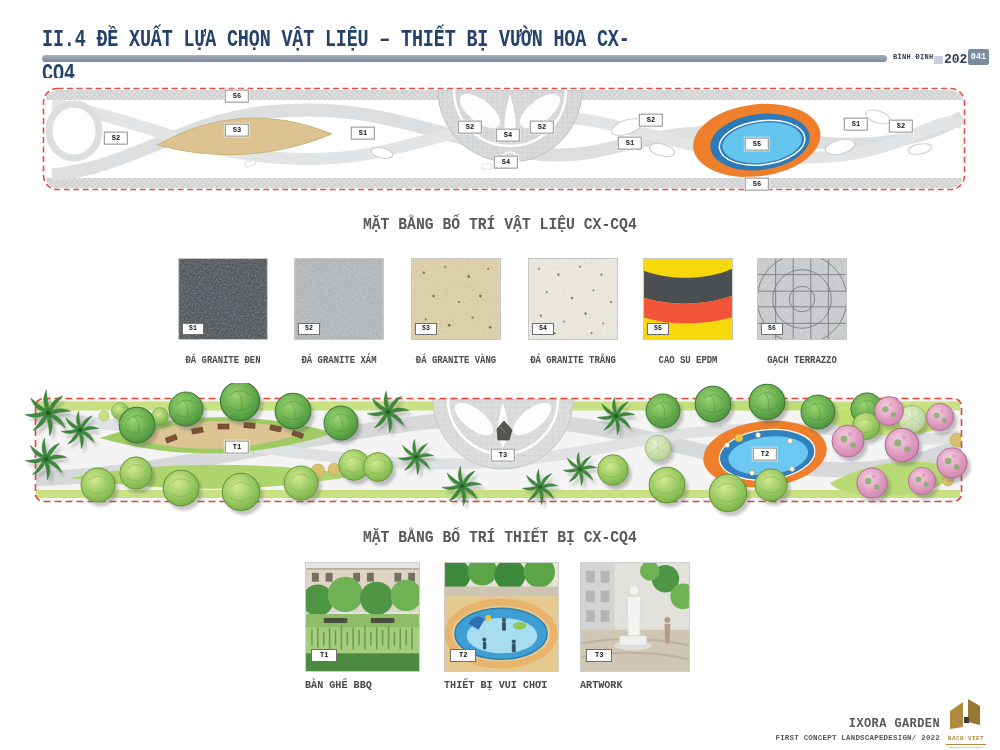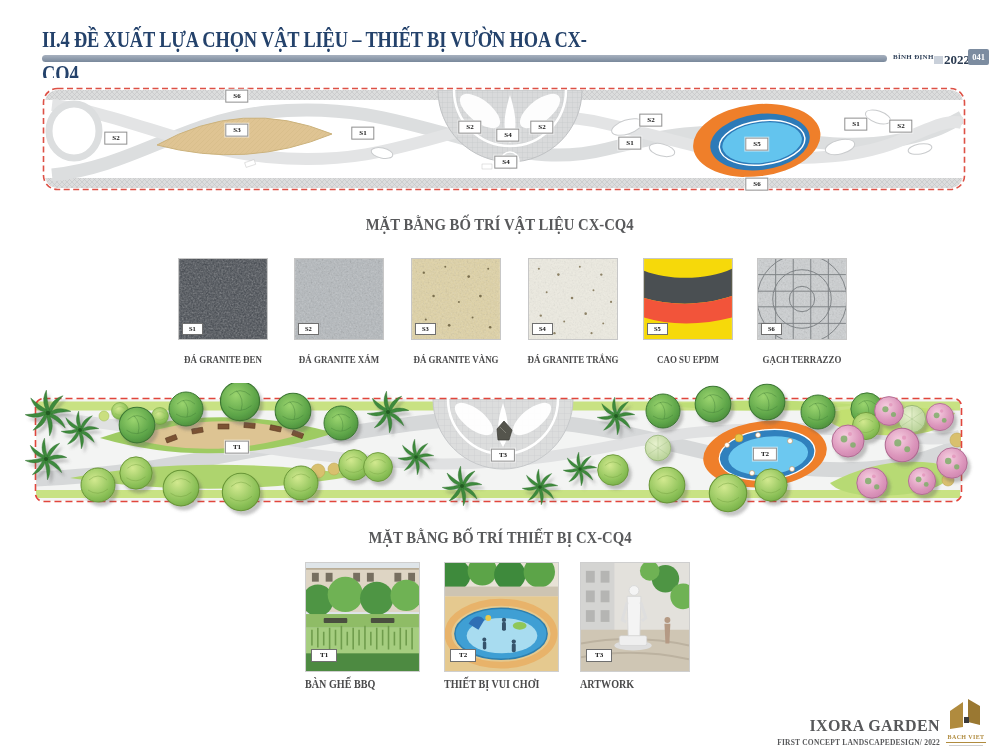--- a/index.html
+++ b/index.html
@@ -1,17 +1,17 @@
 <!DOCTYPE html>
 <html><head>
 <meta charset="utf-8">
 <style>
   html,body{margin:0;padding:0;background:#fff;}
   .page{position:relative;width:1000px;height:750px;background:#ffffff;overflow:hidden;
-        font-family:Liberation Serif, serif;}
+        font-family:Liberation Mono, monospace;}
   
   .title1{position:absolute;left:42px;top:27px;font-size:23px;font-weight:bold;color:#24426b;
           white-space:nowrap;letter-spacing:-0.2px;transform:scaleX(.8);transform-origin:left top;}
   .title2-wrap{position:absolute;left:42px;top:61px;height:17px;overflow:hidden;}
   .title2{font-size:23px;font-weight:bold;color:#24426b;transform:scaleX(.8);transform-origin:left top;}
   .hbar{position:absolute;left:42px;top:55px;width:845px;height:7px;border-radius:3.5px;
         background:linear-gradient(#a7b1bf,#79889b);}
   .loc{position:absolute;left:893px;top:53px;font-size:7px;font-weight:bold;color:#33445c;letter-spacing:.3px;}
   .year-wrap{position:absolute;left:934px;top:52px;font-size:13px;font-weight:bold;color:#2c3c52;display:flex;align-items:center;}
   .year-sq{display:inline-block;width:9px;height:8px;background:#c9d0da;margin-right:1px;}
@@ -36,21 +36,21 @@
             white-space:nowrap;font-size:10.5px;font-weight:bold;color:#4a4a4b;}
   
   .eq-card{position:absolute;top:562px;width:115px;height:106px;}
   .eq-card svg{display:block;width:100%;height:110px;border:1px solid #cfcfcf;box-sizing:border-box;}
   .eq-tag{position:absolute;left:6px;bottom:6px;background:#fff;border:1px solid #6f6f6f;
           font-size:7px;font-weight:bold;color:#111;padding:1px 8px;line-height:1.3;}
   .eq-name{position:absolute;top:116px;left:0;white-space:nowrap;font-size:11.5px;font-weight:bold;
            color:#4a4a4b;transform:scaleX(.88);transform-origin:left top;}
   
   .footer{position:absolute;right:60px;top:717px;text-align:right;color:#57585a;}
-  .footer .project{font-size:16px;font-weight:bold;letter-spacing:.4px;}
+  .footer .project{font-size:12px;font-weight:bold;letter-spacing:.4px;}
   .footer .subtitle{font-size:7.5px;font-weight:bold;margin-top:3px;letter-spacing:.2px;}
   .logo{position:absolute;right:11px;top:697px;width:46px;height:52px;text-align:center;}
   .logo-text{font-size:6px;font-weight:bold;color:#b08b3e;letter-spacing:.4px;margin-top:1px;}
   .logo-line{height:1px;background:#b08b3e;margin:2px 3px 0;}
   .logo-line2{height:1px;background:#cfcfcf;margin:2px 6px 0;}
   .hiddefs{position:absolute;width:0;height:0;overflow:hidden;}
 </style>
 </head>
 <body>
 

